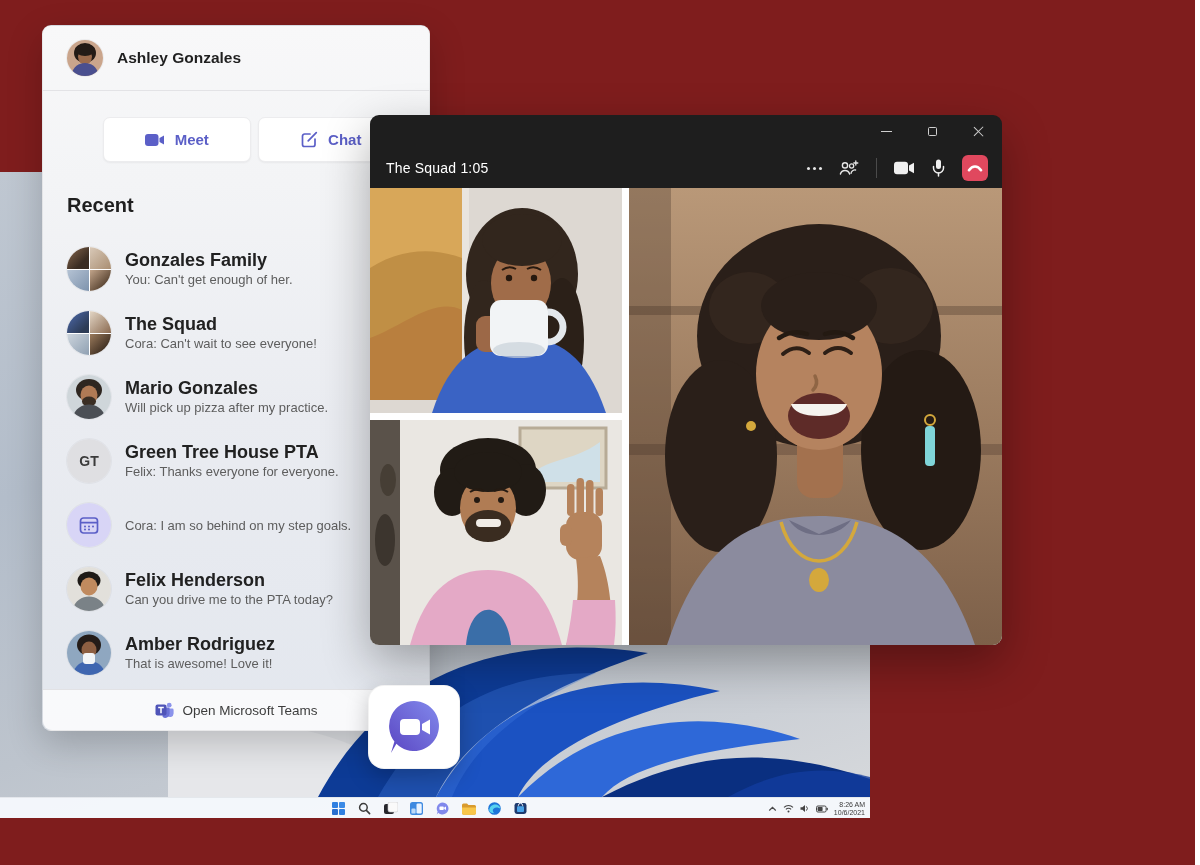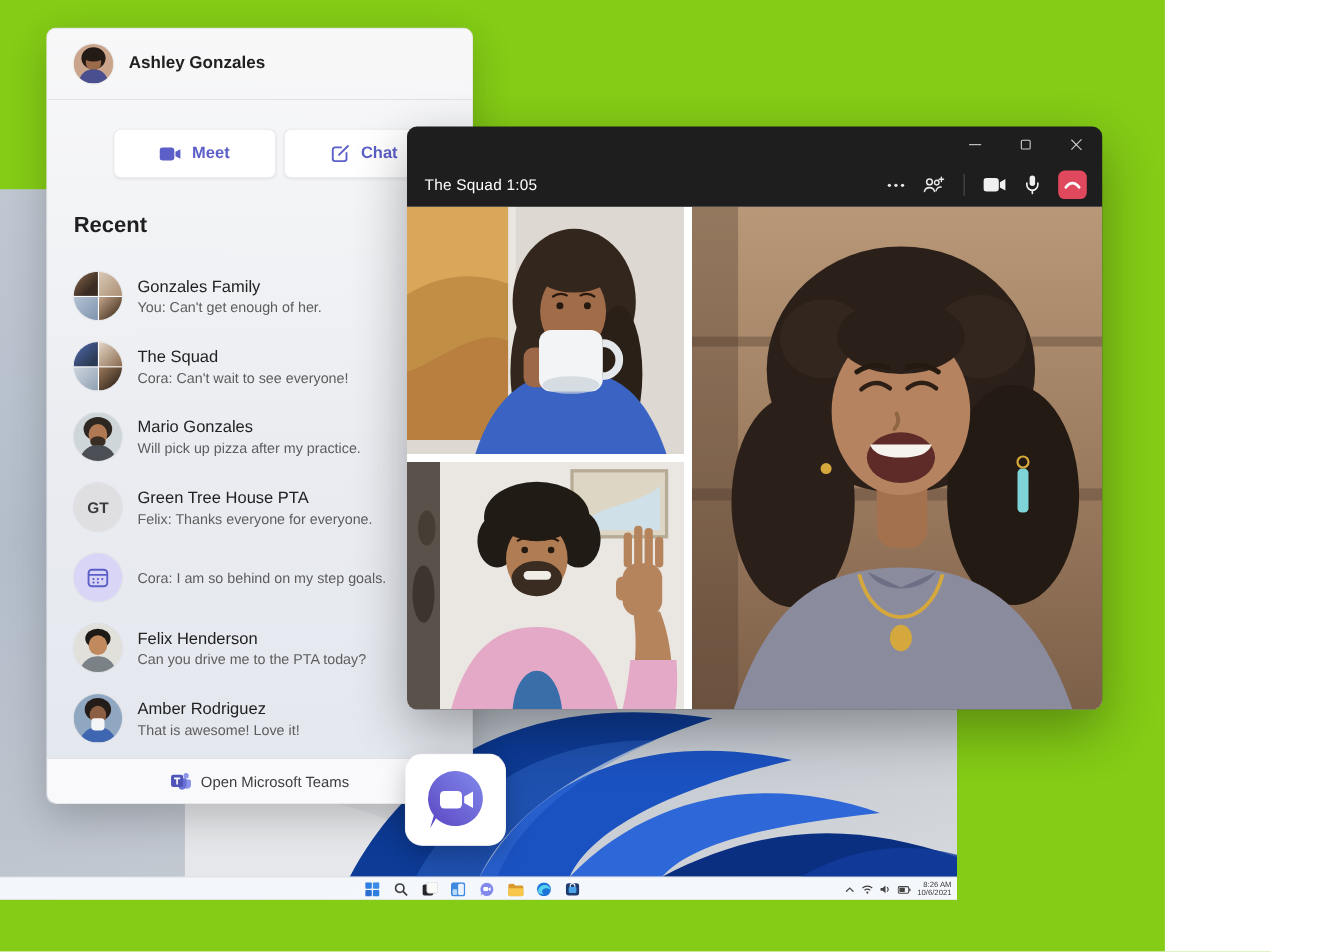--- a/index.html
+++ b/index.html
@@ -1,18 +1,18 @@
 <!DOCTYPE html>
 <html><head>
 <meta charset="utf-8">
 <style>
   * { margin:0; padding:0; box-sizing:border-box; }
   html,body { width:1200px; height:865px; background:#ffffff; overflow:hidden;
     font-family:"Liberation Sans", sans-serif; -webkit-font-smoothing:antialiased; }
-  .stage { position:relative; width:1059px; height:865px; background:#84cc16; }
+  .stage { position:relative; width:1195px; height:865px; background:#7f1d1d; }
 
   
   .desktop { position:absolute; left:0; top:172px; width:870px; height:646px;
     background:linear-gradient(160deg,#bfc7d1 0%,#b3bdca 34%,#bdc4cd 62%,#ccd0d6 85%,#d8dadd 100%);
     overflow:hidden; }
   .bloom { position:absolute; left:168px; bottom:21px; width:702px; height:200px; }
 
   
   .taskbar { position:absolute; left:0; bottom:0; width:870px; height:21px;
     background:rgba(245,248,252,0.97); border-top:1px solid rgba(0,0,0,0.06);
@@ -36,21 +36,21 @@
   .actions { display:flex; gap:7px; padding:0 24px; margin-top:26px;margin-left:36px; }
   .act-btn { flex:1; height:45px; background:#ffffff; border:1px solid #ececee; border-radius:7px;
     display:flex; align-items:center; justify-content:center; gap:10px;
     font-size:15px; font-weight:600; color:#5b5fc7; cursor:pointer;
     box-shadow:0 1px 2px rgba(0,0,0,0.05); }
   .recent { margin:32px 0 0 24px; font-size:20px; font-weight:700; color:#1f1f1f; }
   .convo-list { margin-top:20px; }
   .convo { height:64px; display:flex; align-items:center; padding-left:24px; gap:14px; cursor:pointer; }
   .avatar-44 { width:44px; height:44px; border-radius:50%; overflow:hidden; flex:none; position:relative;
     box-shadow:0 0 0 1px rgba(0,0,0,0.04); }
-  .convo-txt .cname { font-size:15px; font-weight:400; color:#212121; line-height:19px; }
+  .convo-txt .cname { font-size:18px; font-weight:700; color:#212121; line-height:19px; }
   .convo-txt .cprev { font-size:13px; color:#5d5d5d; line-height:17px; margin-top:1px; }
   .avatar-grid { display:grid; grid-template-columns:1fr 1fr; grid-template-rows:1fr 1fr;
     width:100%; height:100%; gap:1px; background:#fff; }
   .avatar-initials { width:100%; height:100%; background:#dfdfe2; display:flex; align-items:center;
     justify-content:center; font-size:14px; font-weight:600; color:#3b3b3b; }
   .avatar-cal { width:100%; height:100%; background:#d8d5f6; display:flex; align-items:center; justify-content:center; }
   .panel-footer { position:absolute; left:0; bottom:0; width:100%; height:41px;
     background:rgba(251,251,252,0.92); border-top:1px solid #e2e2e5;
     border-radius:0 0 9px 9px; display:flex; align-items:center; justify-content:center; gap:9px;
     font-size:13.5px; font-weight:500; color:#3d3d3d; cursor:pointer; }

